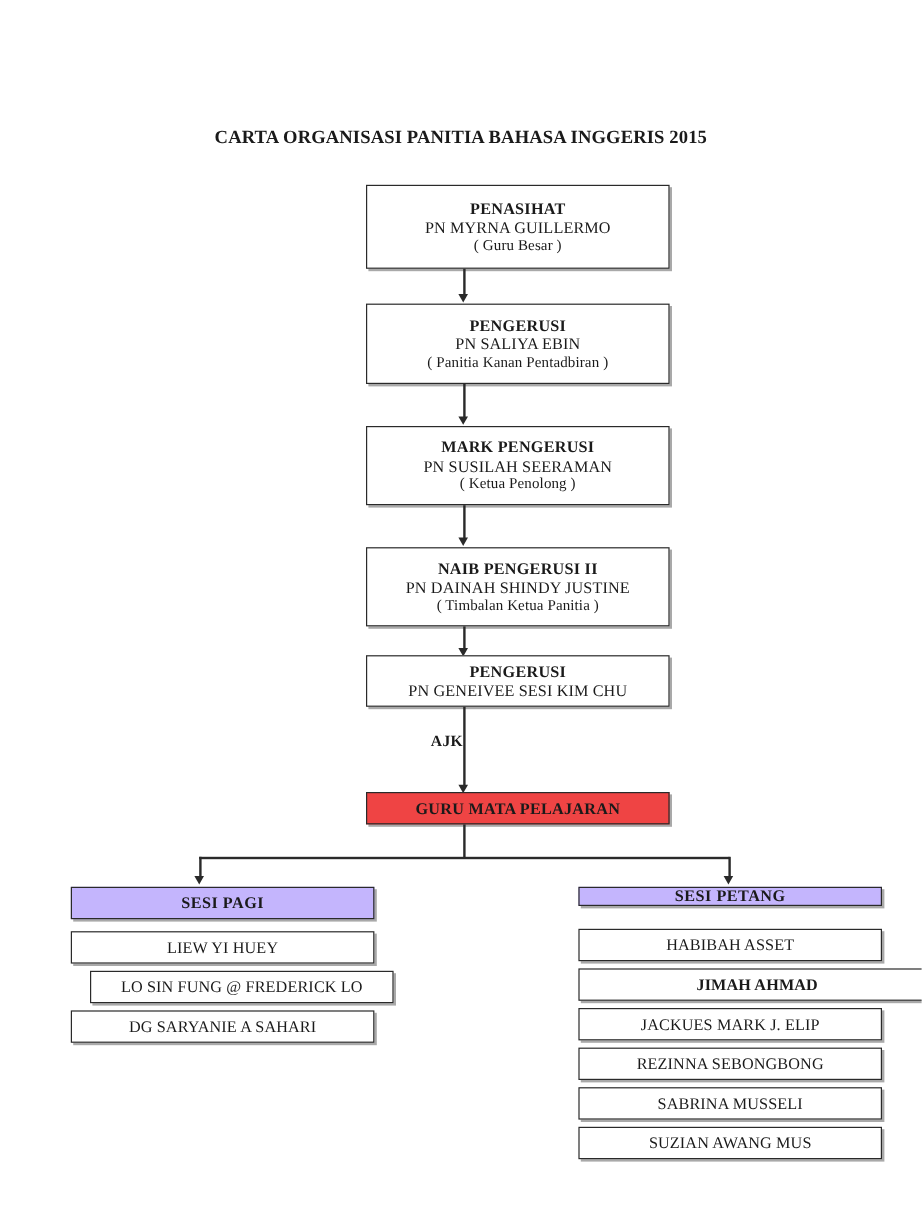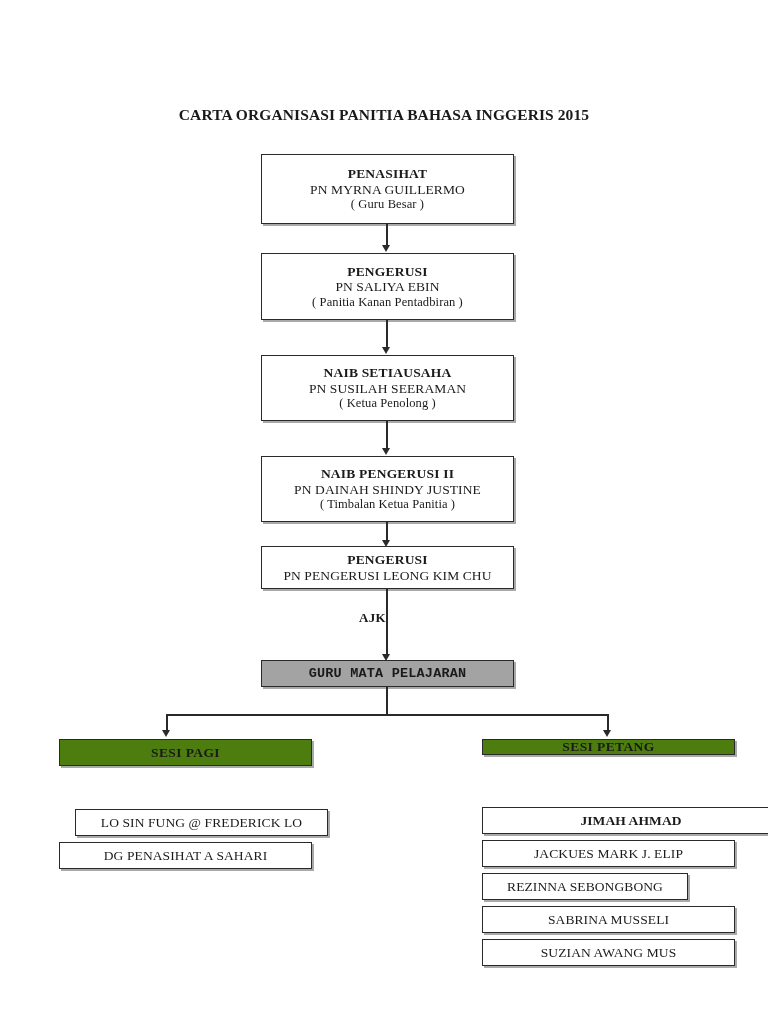--- a/index.html
+++ b/index.html
@@ -42,39 +42,40 @@
     box-sizing: border-box;
     border: 1.5px solid #2a2a2a;
     background: #ffffff;
     box-shadow: 2px 2px 0 0 rgba(140,140,140,0.75);
     display: flex;
     flex-direction: column;
     align-items: center;
     justify-content: center;
     text-align: center;
     line-height: 1.16;
+    margin-left: 44px;
   }
   .node .ttl {
     font-weight: bold;
     font-size: 13.5px;
     letter-spacing: 0.2px;
     white-space: nowrap;
   }
   .node .nm {
     font-size: 13.5px;
     letter-spacing: 0.1px;
     white-space: nowrap;
   }
   .node .sub {
     font-size: 12.5px;
     letter-spacing: 0.1px;
     white-space: nowrap;
   }
 
-  .node.gray  { background: #a3a3a3; font-family: Liberation Mono, monospace; }
+  .node.gray  { background: #ef4444; }
 
   
   .vline {
     position: absolute;
     width: 1.6px;
     background: #2a2a2a;
   }
   .hline {
     position: absolute;
     height: 1.6px;
@@ -104,21 +105,21 @@
     background: #ffffff;
     box-shadow: 2px 2px 0 0 rgba(140,140,140,0.75);
     display: flex;
     align-items: center;
     justify-content: center;
     font-size: 13.5px;
     letter-spacing: 0.1px;
     white-space: nowrap;
   }
   .leaf.head {
-    background: #4d7c0f;
+    background: #c4b5fd;
     font-weight: bold;
     letter-spacing: 0.4px;
   }
 </style>
 </head>
 <body>
 
 <div id="chart-root">
 
   <div class="chart-title">CARTA ORGANISASI PANITIA BAHASA INGGERIS 2015</div>
@@ -135,63 +136,65 @@
   <div class="node" style="left:261px; top:237px; width:253px; height:67px;">
     <div class="ttl">PENGERUSI</div>
     <div class="nm">PN SALIYA EBIN</div>
     <div class="sub">( Panitia Kanan Pentadbiran )</div>
   </div>
 
   <div class="vline" style="left:386px; top:304px; height:30px;"></div>
   <div class="arrow-down" style="left:382px; top:331px;"></div>
 
   <div class="node" style="left:261px; top:339px; width:253px; height:66px;">
-    <div class="ttl">NAIB SETIAUSAHA</div>
+    <div class="ttl">MARK PENGERUSI</div>
     <div class="nm">PN SUSILAH SEERAMAN</div>
     <div class="sub">( Ketua Penolong )</div>
   </div>
 
   <div class="vline" style="left:386px; top:405px; height:30px;"></div>
   <div class="arrow-down" style="left:382px; top:432px;"></div>
 
   <div class="node" style="left:261px; top:440px; width:253px; height:66px;">
     <div class="ttl">NAIB PENGERUSI II</div>
     <div class="nm">PN DAINAH SHINDY JUSTINE</div>
     <div class="sub">( Timbalan Ketua Panitia )</div>
   </div>
 
   <div class="vline" style="left:386px; top:506px; height:21px;"></div>
   <div class="arrow-down" style="left:382px; top:524px;"></div>
 
   <div class="node" style="left:261px; top:530px; width:253px; height:43px;">
     <div class="ttl">PENGERUSI</div>
-    <div class="nm">PN PENGERUSI LEONG KIM CHU</div>
+    <div class="nm">PN GENEIVEE SESI KIM CHU</div>
   </div>
 
   <div class="vline" style="left:386px; top:573px; height:68px;"></div>
   <div class="arrow-down" style="left:382px; top:638px;"></div>
   <div class="ajk-label" style="left:359px; top:594px;">AJK</div>
 
   <div class="node gray" style="left:261px; top:644px; width:253px; height:27px;">
     <div class="ttl">GURU MATA PELAJARAN</div>
   </div>
 
   <div class="vline" style="left:386px; top:671px; height:28px;"></div>
   <div class="hline" style="left:166px; top:698px; width:442px;"></div>
   <div class="vline" style="left:166px; top:698px; height:19px;"></div>
   <div class="arrow-down" style="left:162px; top:714px;"></div>
   <div class="vline" style="left:607px; top:698px; height:19px;"></div>
   <div class="arrow-down" style="left:603px; top:714px;"></div>
 
   <div class="leaf head" style="left:59px; top:723px; width:253px; height:27px;">SESI PAGI</div>
 
+  <div class="leaf" style="left:59px; top:760px; width:253px; height:27px;">LIEW YI HUEY</div>
   <div class="leaf" style="left:59px; top:793px; width:253px; height:27px;margin-left:16px;">LO SIN FUNG @ FREDERICK LO</div>
-  <div class="leaf" style="left:59px; top:826px; width:253px; height:27px;">DG PENASIHAT A SAHARI</div>
+  <div class="leaf" style="left:59px; top:826px; width:253px; height:27px;">DG SARYANIE A SAHARI</div>
 
   <div class="leaf head" style="left:482px; top:723px; width:253px; height:16px;">SESI PETANG</div>
 
+  <div class="leaf" style="left:482px; top:758px; width:253px; height:27px;">HABIBAH ASSET</div>
   <div class="leaf" style="left:482px; top:791px; width:298px; height:27px;font-weight:bold;">JIMAH AHMAD</div>
   <div class="leaf" style="left:482px; top:824px; width:253px; height:27px;">JACKUES MARK J. ELIP</div>
-  <div class="leaf" style="left:482px; top:857px; width:206px; height:27px;">REZINNA SEBONGBONG</div>
+  <div class="leaf" style="left:482px; top:857px; width:253px; height:27px;">REZINNA SEBONGBONG</div>
   <div class="leaf" style="left:482px; top:923px; width:253px; height:27px;">SUZIAN AWANG MUS</div>
   <div class="leaf" style="left:482px; top:890px; width:253px; height:27px;">SABRINA MUSSELI</div>
 
 </div>
 
 </body></html>

